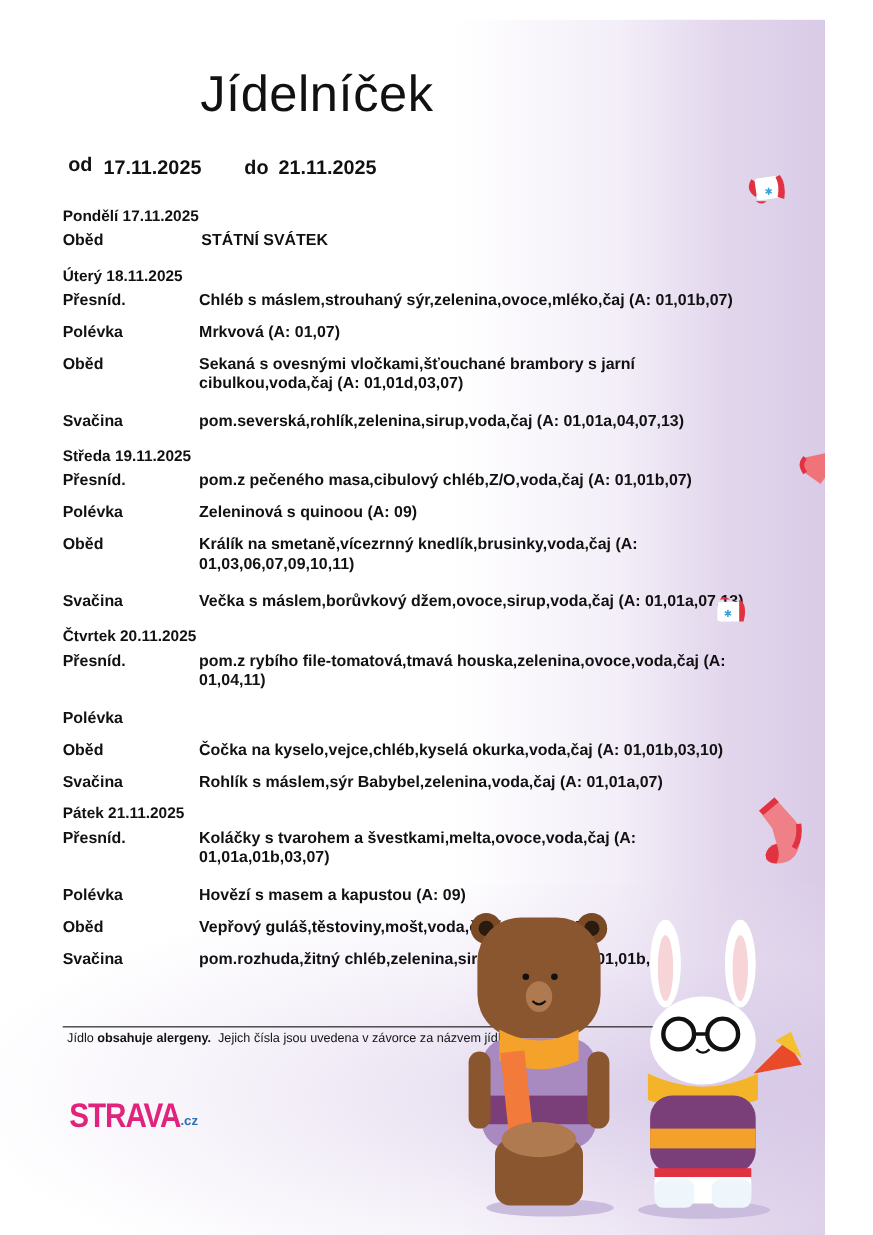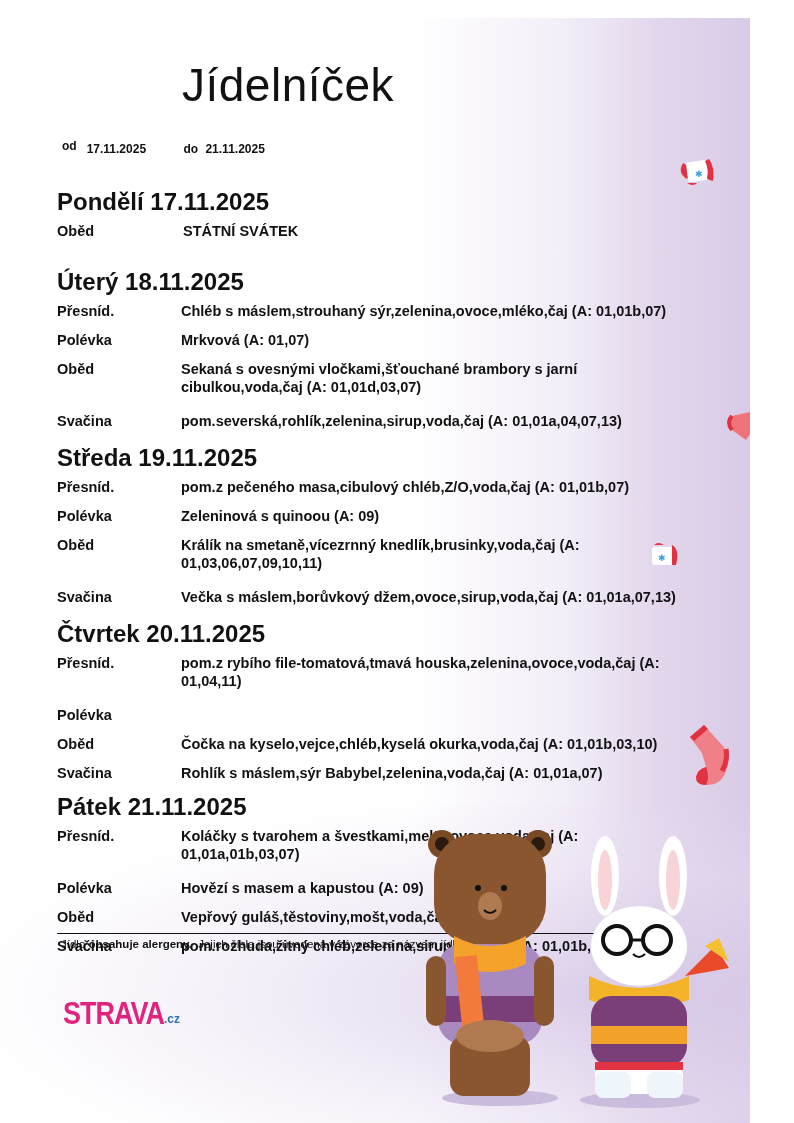--- a/index.html
+++ b/index.html
@@ -3,26 +3,26 @@
 <meta charset="utf-8">
 <style>
   html, body { margin:0; padding:0; }
   body { width:794px; height:1123px; background:#ffffff; position:relative; overflow:hidden;
          font-family:"Liberation Sans", sans-serif; color:#111; }
   .page { position:absolute; left:0; top:18px; width:750px; height:1105px; overflow:hidden;
           background: linear-gradient(90deg, #ffffff 0%, #ffffff 55%, #f3eef8 75%, #e2d6ec 88%, #d9cbe7 100%); }
   .page::after { content:""; position:absolute; left:0; right:0; bottom:0; height:320px;
           background: radial-gradient(ellipse at 80% 60%, rgba(210,195,228,0.7) 0%, rgba(230,220,240,0.4) 45%, rgba(255,255,255,0) 75%); pointer-events:none; }
   .title { position:absolute; left:182px; top:40px; font-size:46px; letter-spacing:0.5px; font-weight:400; color:#111; z-index:2; }
-  .range { position:absolute; left:62px; top:124px; font-size:12px; font-weight:bold; z-index:2; }
+  .range { position:absolute; left:62px; top:124px; font-size:18px; font-weight:bold; z-index:2; }
   .range span { margin-right:4px; }
   .range .od-label { position:relative; top:-3px; margin-right:10px; }
   .range .to { margin-left:30px; }
   .content { position:absolute; left:57px; top:164px; width:690px; z-index:2; }
-  .day-title { font-size:24px; font-weight:bold; margin-top:6px; margin-bottom:6px; }
+  .day-title { font-size:14px; font-weight:bold; margin-top:6px; margin-bottom:6px; }
   .row { display:flex; font-size:14.5px; font-weight:bold; margin-bottom:11px; line-height:18px; }
   .row .lbl { width:124px; flex:none; }
   .row .val { flex:1; padding-right:10px; }
   .sep { position:absolute; left:57px; top:915px; width:615px; height:1px; background:#111; z-index:2; }
   .note { position:absolute; left:61px; top:920px; font-size:11.5px; z-index:2; }
   .note b { font-weight:bold; }
   .logo { position:absolute; left:63px; top:981px; z-index:2; font-weight:bold; }
   .logo .strava { color:#e0237c; font-size:27px; letter-spacing:-1px; font-family:"Liberation Sans", sans-serif; transform:scaleY(1.15); display:inline-block; }
   .logo .cz { color:#2f6fb7; font-size:12px; }
   .deco { position:absolute; z-index:3; }
@@ -40,21 +40,21 @@
   <div class="content">
 
     <div>
       <div class="day-title">Pondělí 17.11.2025</div>
       <div class="row">
           <div class="lbl">Oběd</div>
           <div class="val" style="padding-left:2px;">STÁTNÍ  SVÁTEK</div>
         </div>
     </div>
 
-    <div style="margin-top:28px;">
+    <div style="margin-top:14px;">
       <div class="day-title">Úterý 18.11.2025</div>
       <div class="row">
           <div class="lbl">Přesníd.</div>
           <div class="val">Chléb s máslem,strouhaný sýr,zelenina,ovoce,mléko,čaj  (A: 01,01b,07)</div>
         </div>
       <div class="row">
           <div class="lbl">Polévka</div>
           <div class="val">Mrkvová  (A: 01,07)</div>
         </div>
       <div class="row" style="margin-bottom:16px;">

